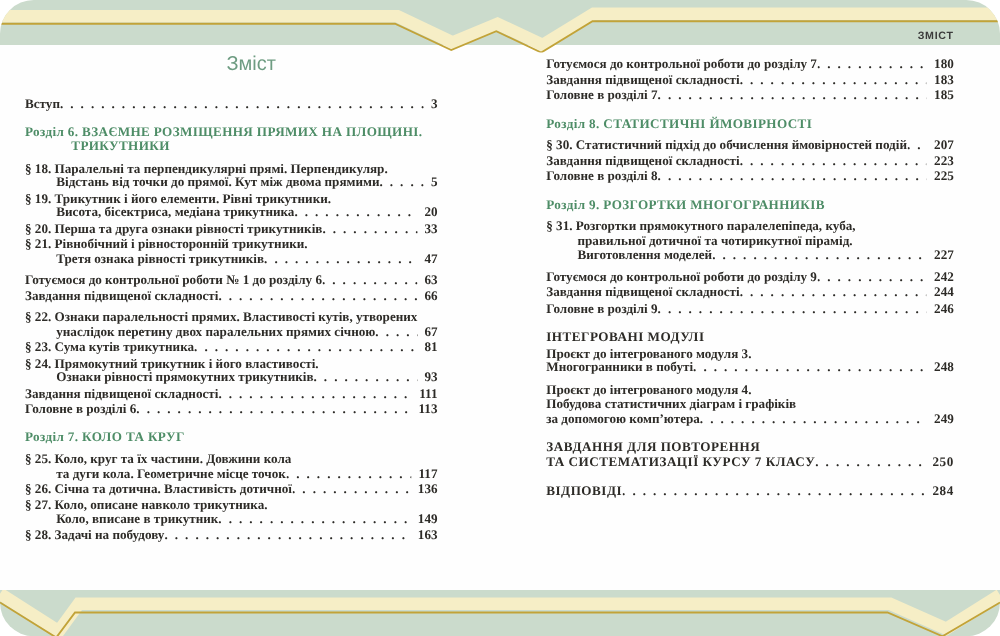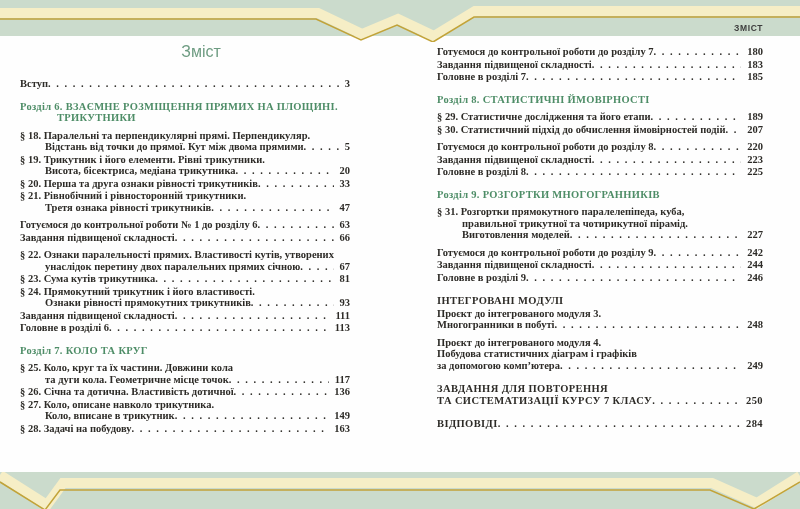--- a/index.html
+++ b/index.html
@@ -3,20 +3,21 @@
 <meta charset="utf-8">
 <style>
   html,body { margin:0; padding:0; }
   .page {
     position: relative;
     width: 800px; height: 509px;
     background: #fefefe;
     overflow: hidden;
     font-family: "Liberation Serif", "DejaVu Serif", serif;
     color: #2d2b27;
+    border-radius: 27px;
   }
   .band { position: absolute; left: 0; width: 800px; }
   .band-top { top: 0; height: 42px; }
   .band-bottom { top: 472px; height: 37px; }
   .running-header {
     position: absolute; top: 23px; right: 37px;
     font-family: "Liberation Sans", sans-serif;
     font-size: 8.5px; font-weight: bold; letter-spacing: 0.6px;
     color: #3c3c3c;
   }
@@ -223,37 +224,23 @@
           <span class="txt">Головне в розділі 7</span>
           <span class="dots"></span>
           <span class="pg">185</span>
         </div>
       </div>
       <div class="toc-item k-chapter">
         <div class="line first">Розділ 8. СТАТИСТИЧНІ ЙМОВІРНОСТІ</div>
       </div>
       <div class="toc-item k-para">
         <div class="line last first">
-          <span class="txt">§ 29. Статистичне дослідження та його етапи</span>
-          <span class="dots"></span>
-          <span class="pg">189</span>
-        </div>
-      </div>
-      <div class="toc-item k-para">
-        <div class="line last first">
           <span class="txt">§ 30. Статистичний підхід до обчислення ймовірностей подій</span>
           <span class="dots"></span>
           <span class="pg">207</span>
-        </div>
-      </div>
-      <div class="toc-item k-item gs">
-        <div class="line last first">
-          <span class="txt">Готуємося до контрольної роботи до розділу 8</span>
-          <span class="dots"></span>
-          <span class="pg">220</span>
         </div>
       </div>
       <div class="toc-item k-item">
         <div class="line last first">
           <span class="txt">Завдання підвищеної складності</span>
           <span class="dots"></span>
           <span class="pg">223</span>
         </div>
       </div>
       <div class="toc-item k-item">
@@ -261,21 +248,21 @@
           <span class="txt">Головне в розділі 8</span>
           <span class="dots"></span>
           <span class="pg">225</span>
         </div>
       </div>
       <div class="toc-item k-chapter">
         <div class="line first">Розділ 9. РОЗГОРТКИ МНОГОГРАННИКІВ</div>
       </div>
       <div class="toc-item k-para">
         <div class="line first">§ 31. Розгортки прямокутного паралелепіпеда, куба,</div>
-        <div class="line cont">правильної трикутної та чотирикутної пірамід.</div>
+        <div class="line cont">правильної дотичної та чотирикутної пірамід.</div>
         <div class="line last cont">
           <span class="txt">Виготовлення моделей</span>
           <span class="dots"></span>
           <span class="pg">227</span>
         </div>
       </div>
       <div class="toc-item k-item gs">
         <div class="line last first">
           <span class="txt">Готуємося до контрольної роботи до розділу 9</span>
           <span class="dots"></span>

